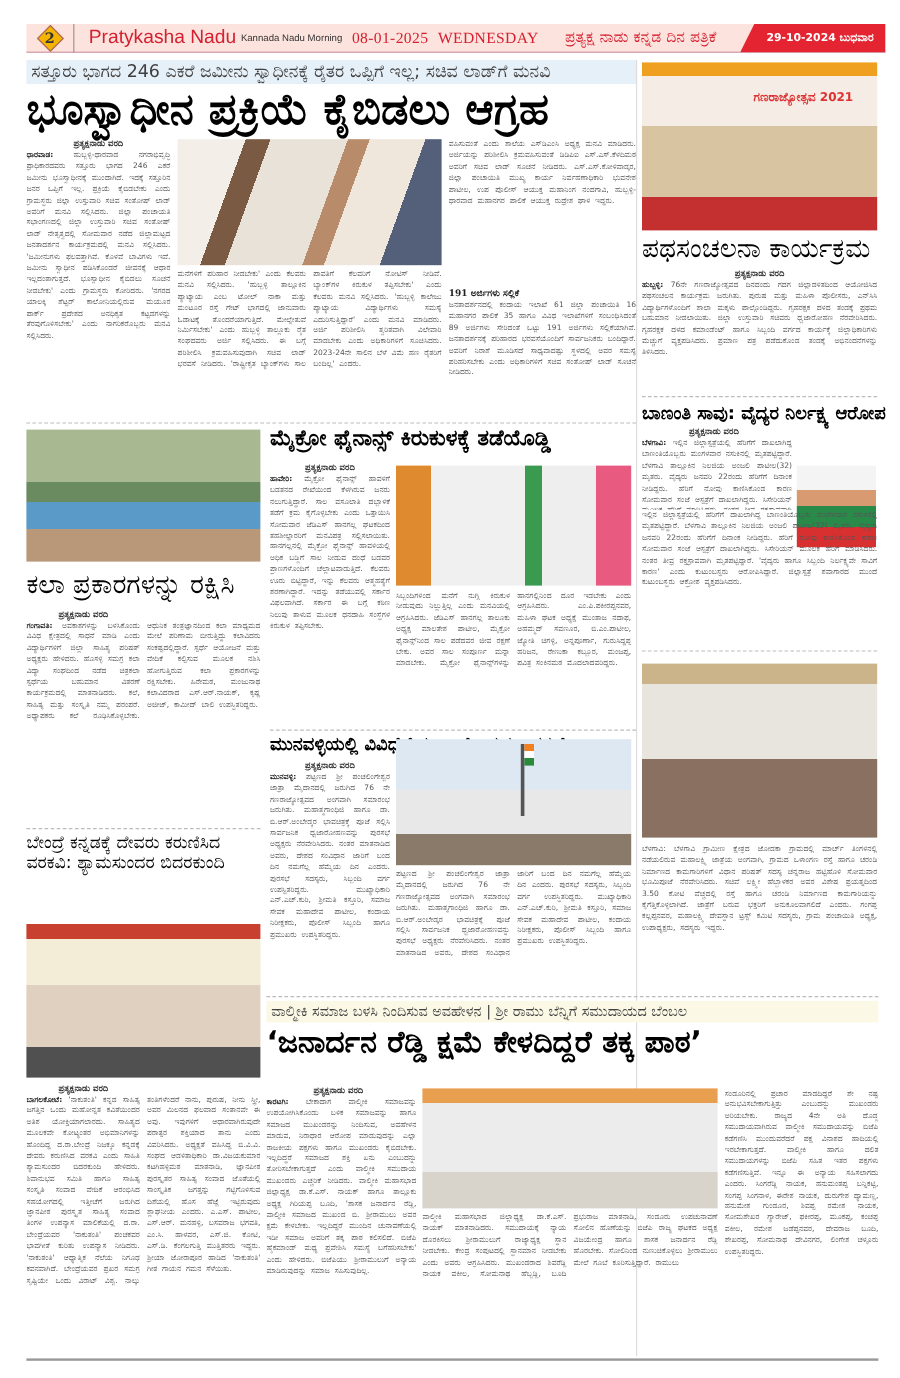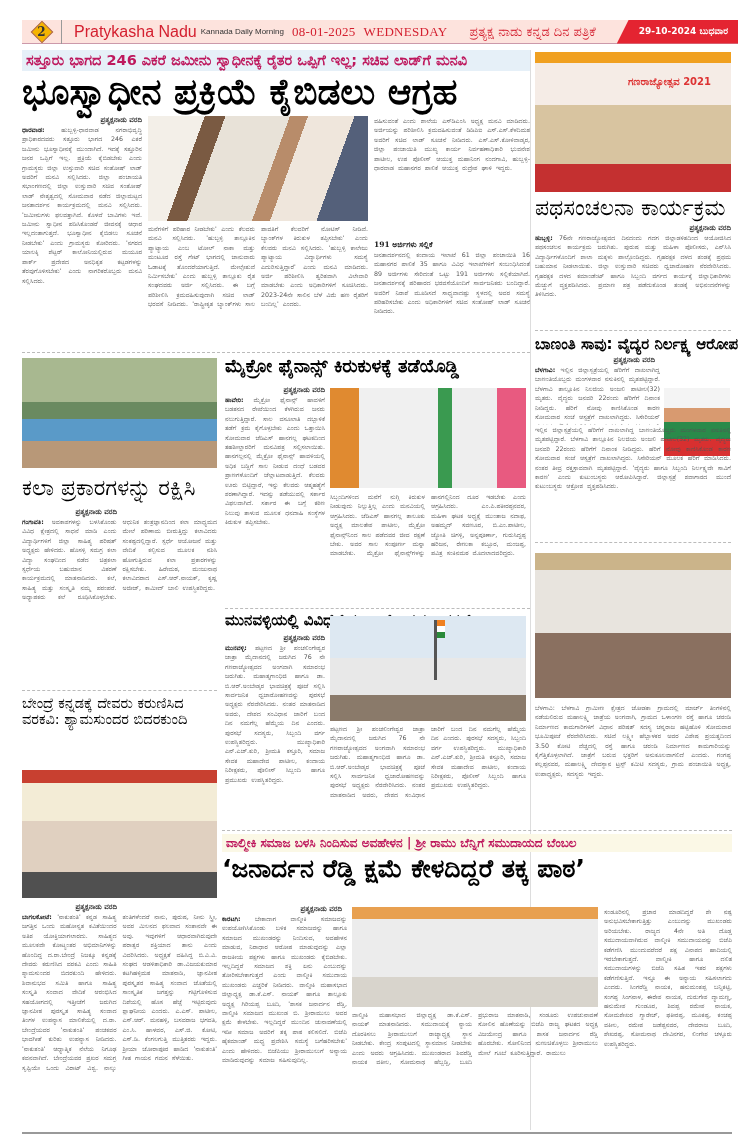--- a/index.html
+++ b/index.html
@@ -7,38 +7,38 @@
 .abs{position:absolute}
 .masthead{left:22px;top:20px;width:716px;height:24px;background:#fde3dd;border-bottom:1px solid #c9a;display:flex;align-items:center}
 .pg{width:40px;height:24px;display:flex;align-items:center;justify-content:center;border-right:1px solid #999}
 .pg span{display:inline-block;width:16px;height:16px;background:#f5b400;transform:rotate(45deg);border:1px solid #a66}
 .pg b{position:absolute;font-size:12px;color:#333;font-family:"DejaVu Serif",serif}
 .brand{font-family:"Liberation Sans",sans-serif;font-weight:normal;font-size:16px;color:#d42030;margin-left:12px}
 .tag{font-size:8px;color:#333;margin-left:4px;font-family:"Liberation Sans",sans-serif}
 .mdate{font-family:"Liberation Serif",serif;font-size:13px;color:#d42030;margin-left:8px;letter-spacing:.3px}
 .mkn{font-size:13px;color:#d42030;margin-left:22px}
 .mred{margin-left:auto;height:24px;background:#e42431;color:#fff;font-size:9px;font-weight:bold;padding:0 10px 0 22px;display:flex;align-items:center;clip-path:polygon(12px 0,100% 0,100% 100%,0 100%)}
-.kicker{background:#e6f0f8;font-size:14.5px;font-weight:bold;color:#be185d;padding:2px 4px}
+.kicker{background:#e6f0f8;font-size:14.5px;font-weight:normal;color:#404040;padding:2px 4px}
 .hl{font-weight:bold;color:#000;line-height:1.1}
-.by{font-size:7px;font-weight:bold;text-align:right;color:#333}
+.by{font-size:7px;font-weight:bold;text-align:center;color:#333}
 .body{font-size:6.3px;line-height:9.4px;color:#555;text-align:justify;word-spacing:2px}
 .photo{background:linear-gradient(135deg,#8a6c55,#caa88c 40%,#6d5a4c);overflow:hidden}
 .rule{border-top:1px dashed #bbb}
 .vrule{border-left:1px solid #ddd}
 </style>
 </head>
 <body>
 
 <div class="abs masthead">
   <div class="pg">
       <span></span>
       <b>2</b>
     </div>
   <span class="brand">Pratykasha Nadu</span>
-  <span class="tag">Kannada Daily Morning</span>
+  <span class="tag">Kannada Nadu Morning</span>
   <span class="mdate">08-01-2025</span>
   <span class="mdate">WEDNESDAY</span>
   <span class="mkn">ಪ್ರತ್ಯಕ್ಷ ನಾಡು ಕನ್ನಡ ದಿನ ಪತ್ರಿಕೆ</span>
   <span class="mred">29-10-2024 ಬುಧವಾರ</span>
 </div>
 
 <div class="abs kicker" style="left:22px;top:50px;width:508px;white-space:nowrap;overflow:hidden">ಸತ್ತೂರು ಭಾಗದ 246 ಎಕರೆ ಜಮೀನು ಸ್ವಾಧೀನಕ್ಕೆ ರೈತರ ಒಪ್ಪಿಗೆ ಇಲ್ಲ; ಸಚಿವ ಲಾಡ್‌ಗೆ ಮನವಿ</div>
 <div class="abs hl" style="left:22px;top:72px;width:508px;font-size:36px;white-space:nowrap">ಭೂಸ್ವಾಧೀನ ಪ್ರಕ್ರಿಯೆ ಕೈಬಿಡಲು ಆಗ್ರಹ</div>
 <div class="abs by" style="left:22px;top:116px;width:120px">ಪ್ರತ್ಯಕ್ಷನಾಡು ವರದಿ</div>
 <div class="abs body" style="left:22px;top:125px;width:120px;height:220px;overflow:hidden"><b style="color:#222">ಧಾರವಾಡ:</b> <span>ಹುಬ್ಬಳ್ಳಿ-ಧಾರವಾಡ ನಗರಾಭಿವೃದ್ಧಿ ಪ್ರಾಧಿಕಾರದವರು ಸತ್ತೂರು ಭಾಗದ 246 ಎಕರೆ ಜಮೀನು ಭೂಸ್ವಾಧೀನಕ್ಕೆ ಮುಂದಾಗಿದೆ. ಇದಕ್ಕೆ ಸತ್ತೂರಿನ ಜನರ ಒಪ್ಪಿಗೆ ಇಲ್ಲ. ಪ್ರಕ್ರಿಯೆ ಕೈಬಿಡಬೇಕು ಎಂದು ಗ್ರಾಮಸ್ಥರು ಜಿಲ್ಲಾ ಉಸ್ತುವಾರಿ ಸಚಿವ ಸಂತೋಷ್ ಲಾಡ್ ಅವರಿಗೆ ಮನವಿ ಸಲ್ಲಿಸಿದರು. ಜಿಲ್ಲಾ ಪಂಚಾಯತಿ ಸಭಾಂಗಣದಲ್ಲಿ ಜಿಲ್ಲಾ ಉಸ್ತುವಾರಿ ಸಚಿವ ಸಂತೋಷ್ ಲಾಡ್ ನೇತೃತ್ವದಲ್ಲಿ ಸೋಮವಾರ ನಡೆದ ಜಿಲ್ಲಾಮಟ್ಟದ ಜನತಾದರ್ಶನ ಕಾರ್ಯಕ್ರಮದಲ್ಲಿ ಮನವಿ ಸಲ್ಲಿಸಿದರು. 'ಜಮೀನುಗಳು ಫಲವತ್ತಾಗಿವೆ. ಕೊಳವೆ ಬಾವಿಗಳು ಇವೆ. ಜಮೀನು ಸ್ವಾಧೀನ ಪಡಿಸಿಕೊಂಡರೆ ಜೀವನಕ್ಕೆ ಆಧಾರ ಇಲ್ಲದಂತಾಗುತ್ತದೆ. ಭೂಸ್ವಾಧೀನ ಕೈಬಿಡಲು ಸೂಚನೆ ನೀಡಬೇಕು' ಎಂದು ಗ್ರಾಮಸ್ಥರು ಕೋರಿದರು. 'ನಗರದ ಯಾಲಕ್ಕಿ ಶೆಟ್ಟರ್ ಕಾಲೋನಿಯಲ್ಲಿರುವ ಮಯೂರ ಪಾರ್ಕ್ ಪ್ರದೇಶದ ಅನಧಿಕೃತ ಕಟ್ಟಡಗಳನ್ನು ತೆರವುಗೊಳಿಸಬೇಕು' ಎಂದು ನಾಗರಿಕರೊಬ್ಬರು ಮನವಿ ಸಲ್ಲಿಸಿದರು.</span></div>

